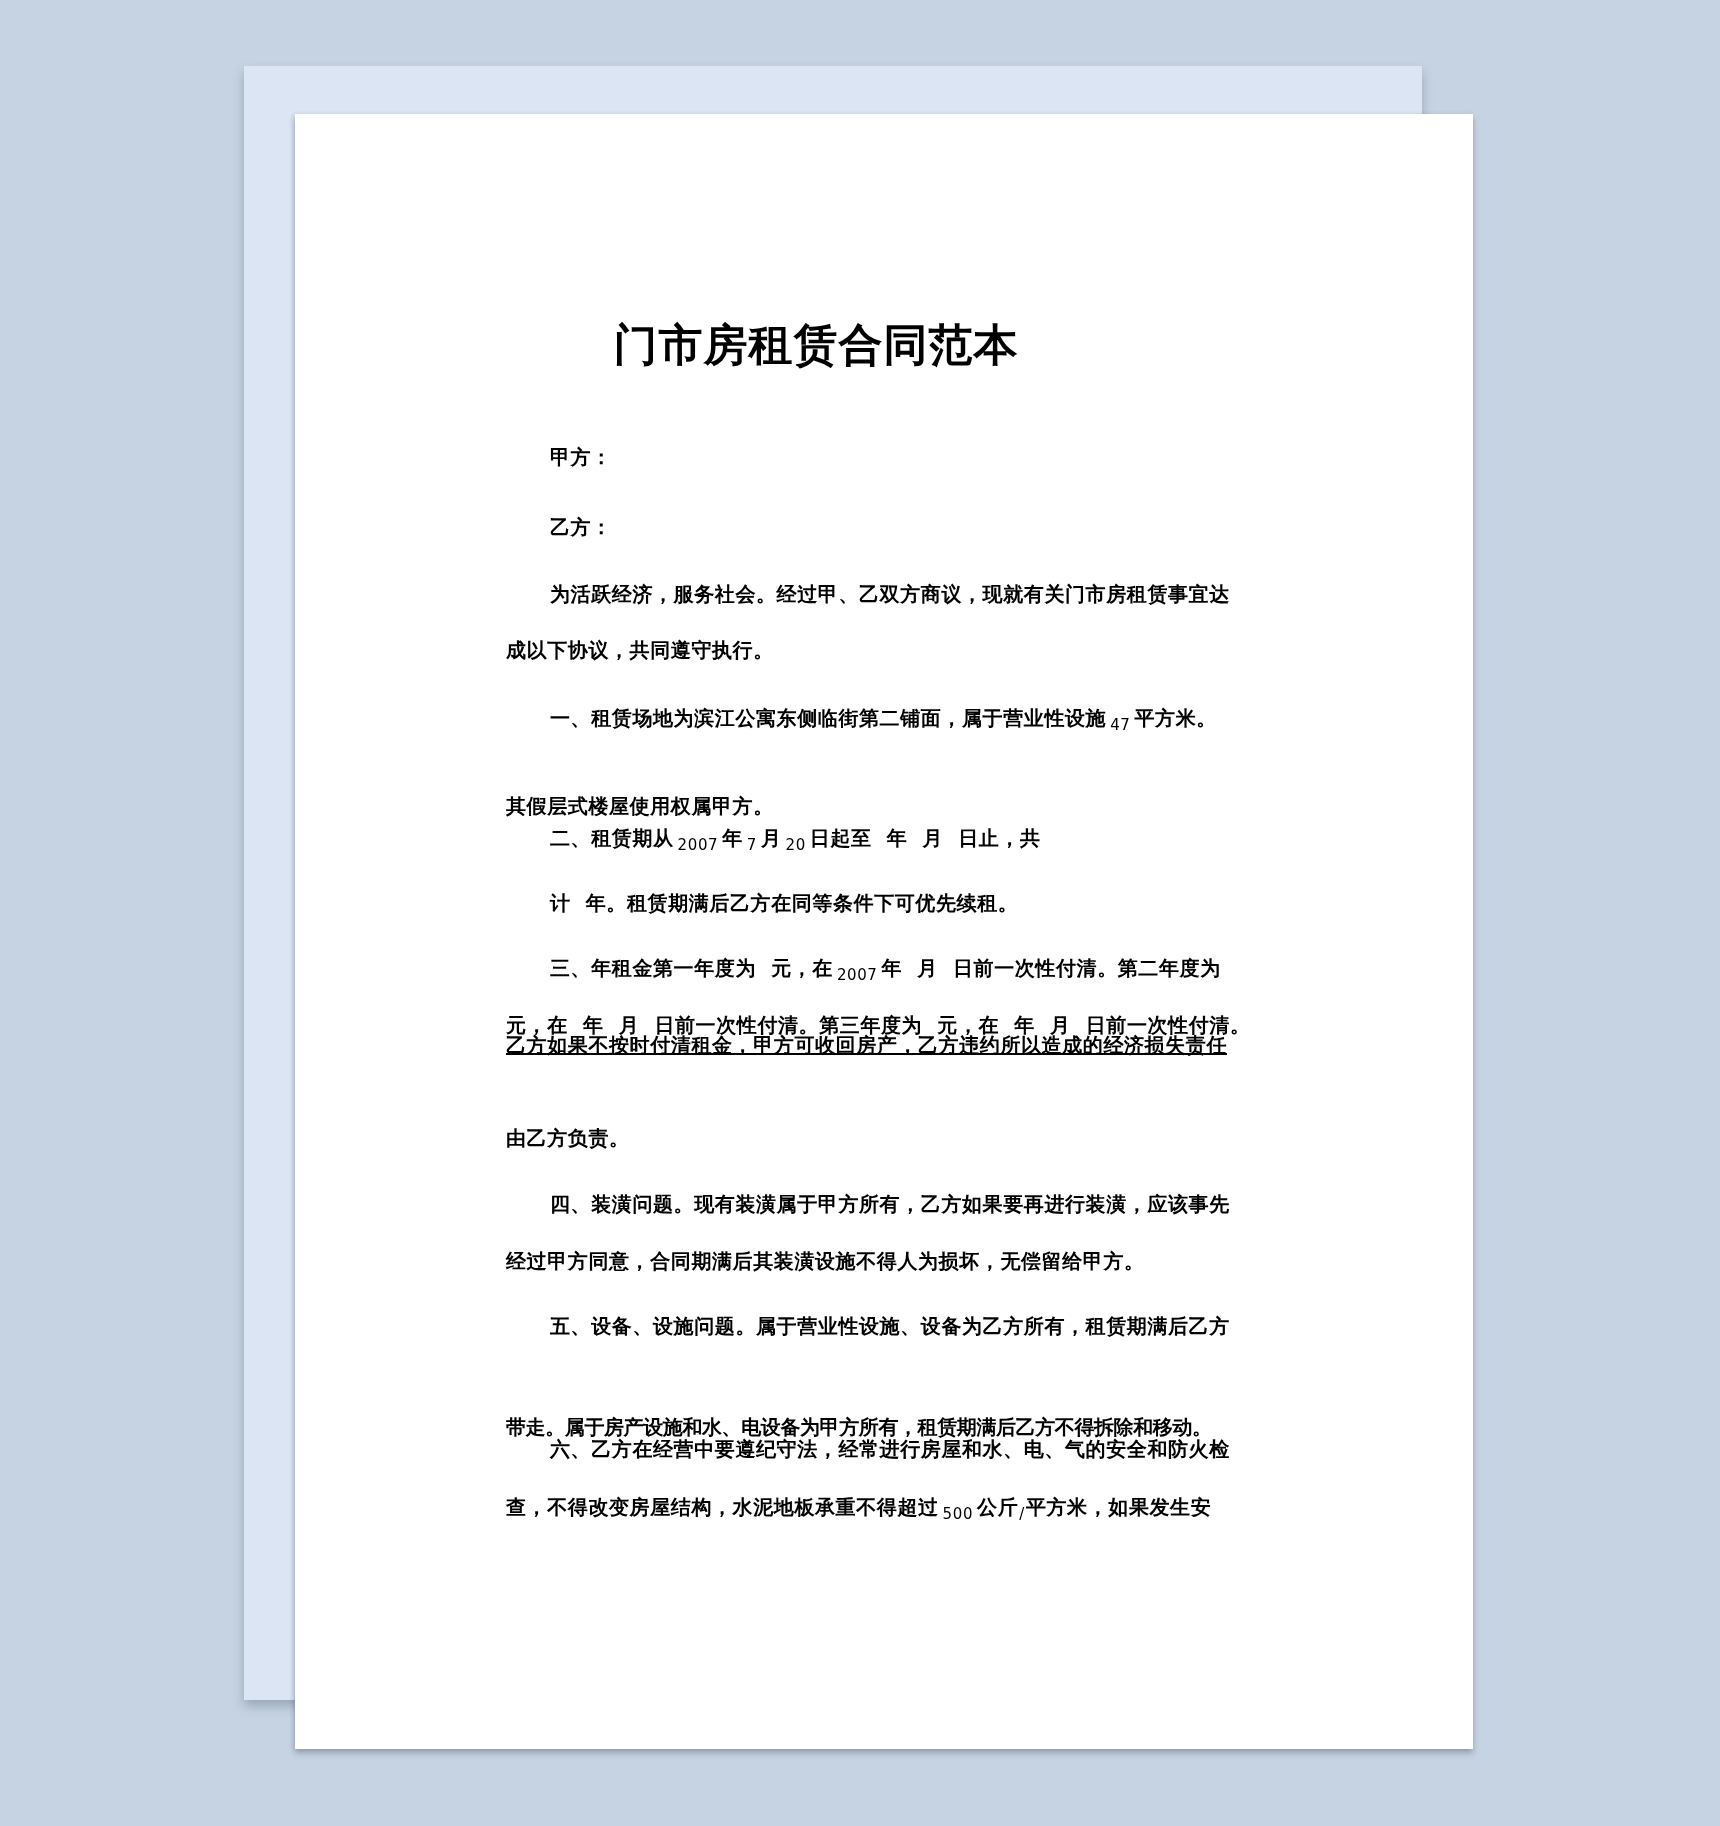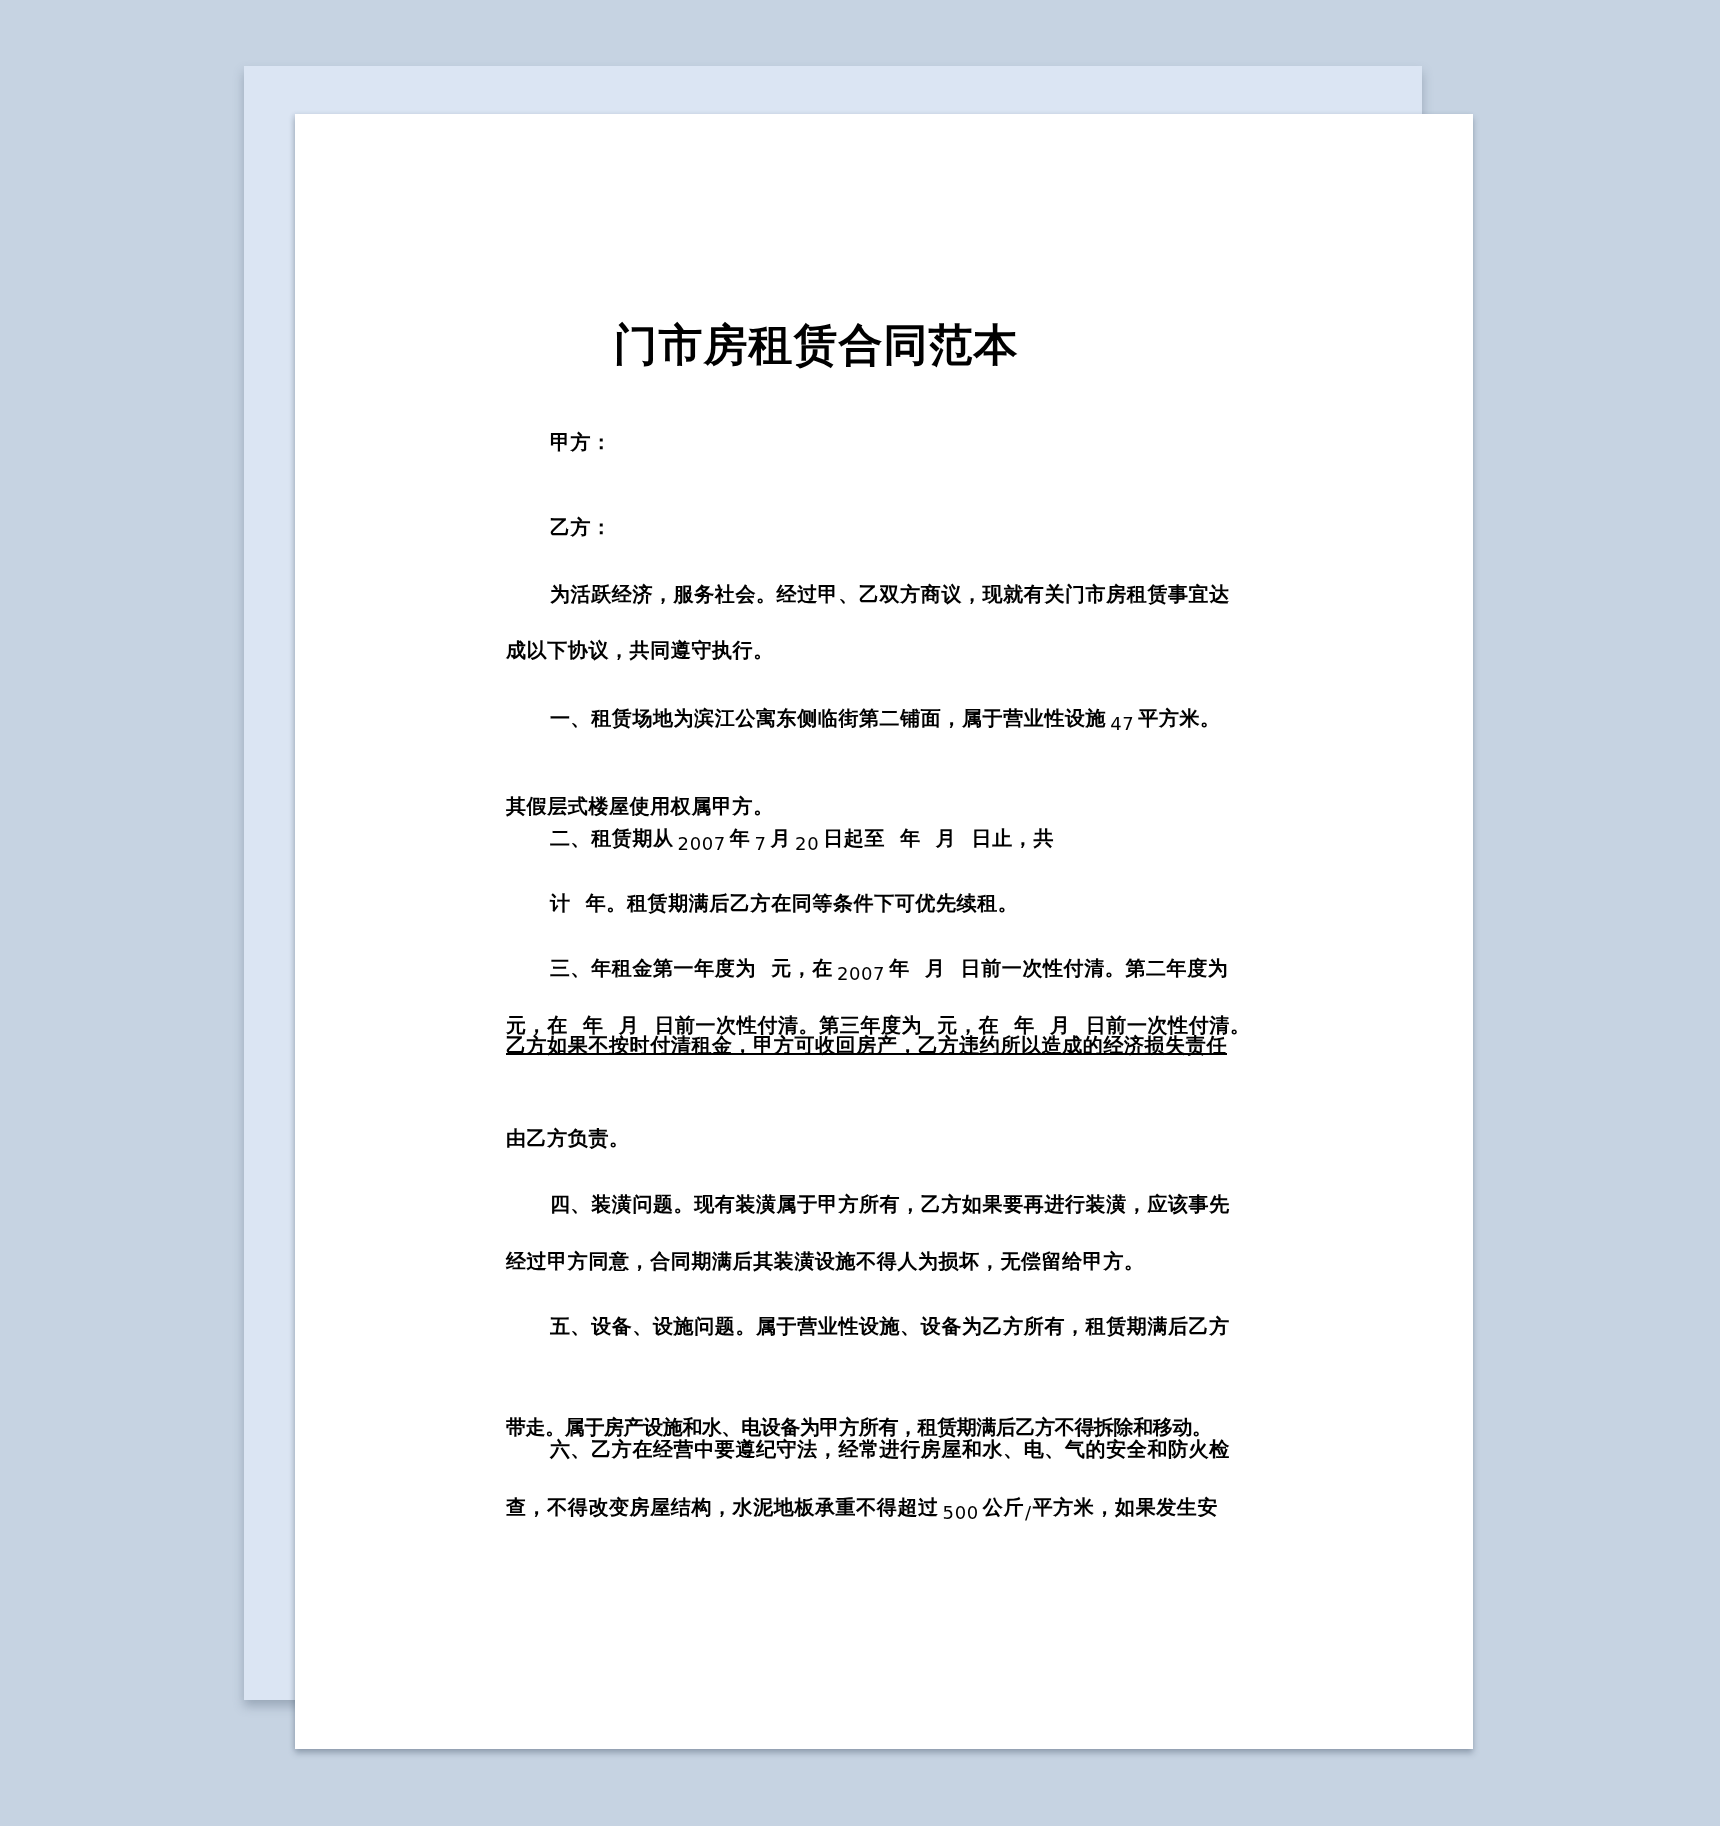--- a/index.html
+++ b/index.html
@@ -58,37 +58,37 @@
       font-weight: bold;
       color: #000;
       line-height: 30px;
       letter-spacing: 0.6px;
     }
     .line.indent {
       left: 44px;
     }
     .num {
       font-weight: normal;
-      font-size: 18px;
+      font-size: 15px;
       position: relative;
       top: 5px;
       margin: 0 4px;
     }
   </style>
 </head>
 <body>
 
 <div class="page-back"></div>
 <div class="page-front"></div>
 
 <div class="doc-title">门市房租赁合同范本</div>
 
 <div class="doc-body">
 
-  <div class="line indent" style="top:427px;">甲方：</div>
+  <div class="line indent" style="top:442px;">甲方：</div>
   <div class="line indent" style="top:512px;text-align:right;">乙方：</div>
 
   <div class="line indent" style="top:579px;">为活跃经济，服务社会。经过甲、乙双方商议，现就有关门市房租赁事宜达</div>
   <div class="line" style="top:635px;">成以下协议，共同遵守执行。</div>
 
   <div class="line indent" style="top:703px;">
     <span>一、租赁场地为滨江公寓东侧临街第二铺面，属于营业性设施</span><span class="num">47</span><span>平方米。</span>
   </div>
   <div class="line" style="top:791px;">其假层式楼屋使用权属甲方。</div>
 

